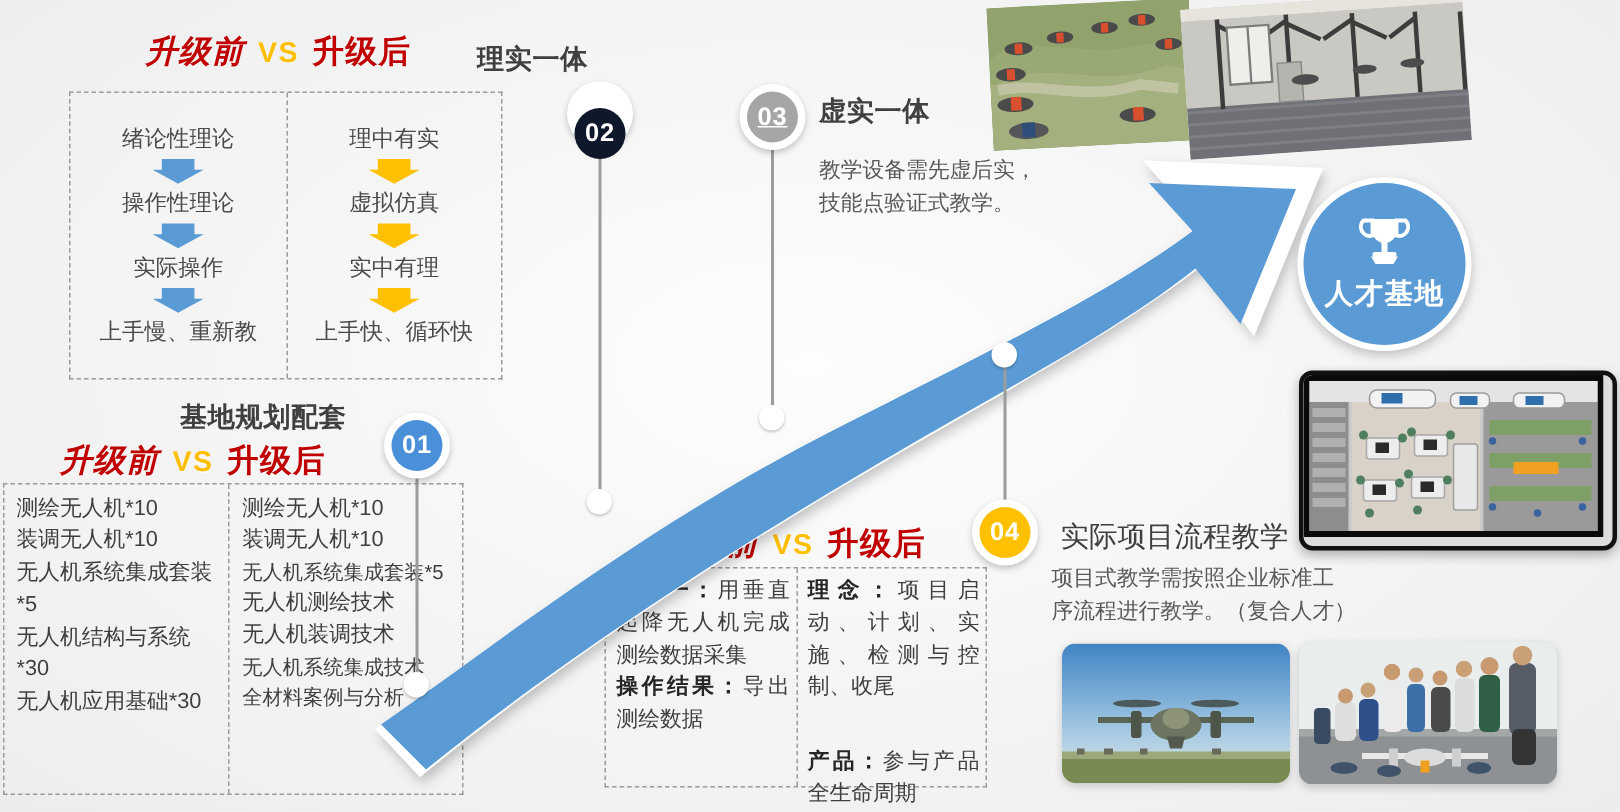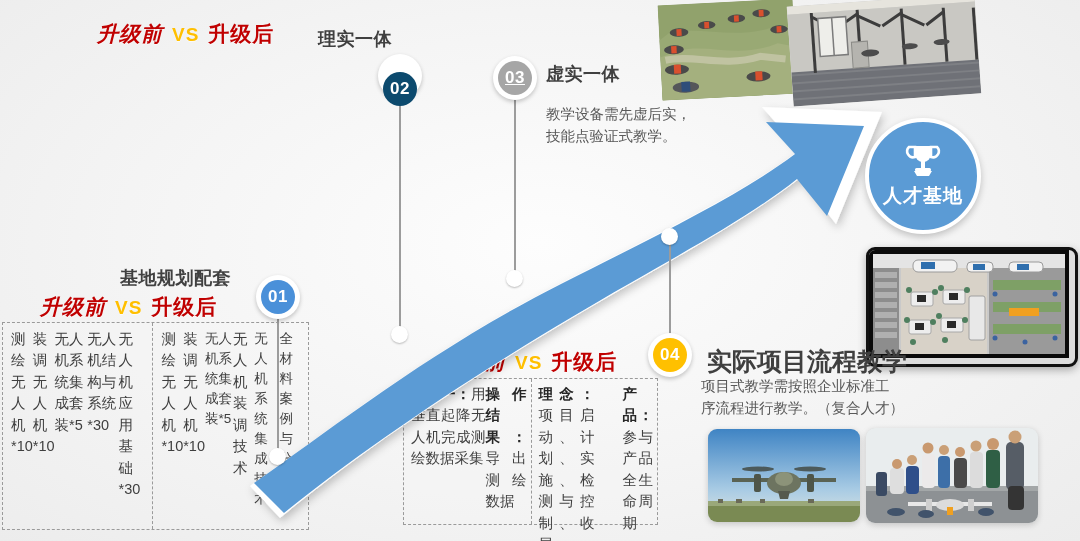--- a/index.html
+++ b/index.html
@@ -25,21 +25,21 @@
   }
   .vs-head .before{color:#c00000;font-style:italic;}
   .vs-head .vs{color:#ffbf00;margin:0 9px;font-size:19px;}
   .vs-head .after{color:#c00000;}
 
   .sec-title{
     font-size:18px;font-weight:bold;color:#404040;white-space:nowrap;
     letter-spacing:.5px;
   }
   .sec-title-lg{
-    font-size:25px;font-weight:bold;color:#3f3f3f;white-space:nowrap;
+    font-size:19px;font-weight:normal;color:#3f3f3f;white-space:nowrap;
   }
   .sec-desc{
     font-size:14.5px;color:#595959;line-height:1.55;white-space:nowrap;
   }
 
   
   .cmp-box{
     border:1px dashed #9a9a9a;
     display:flex;
     box-sizing:border-box;
@@ -61,21 +61,21 @@
   }
   .arrow-yellow{
     width:34px;height:17px;margin:4px 0;
     background:#ffc000;
     clip-path:polygon(18% 0%,82% 0%,82% 45%,100% 45%,50% 100%,0% 45%,18% 45%);
   }
 
   
   .cmp-list{
     box-sizing:border-box;
-    display:flex;justify-content:flex-start;
+    display:flex;flex-direction:column;justify-content:flex-start;
     padding:6px 6px 6px 8px;
   }
   .cmp-list .li{
     font-size:14.5px;color:#3f3f3f;line-height:1.48;
   }
   .cmp-list .li b{font-weight:bold;color:#262626;}
 
   
   .marker{
     width:44px;height:44px;border-radius:50%;
@@ -394,26 +394,46 @@
           <ellipse cx="60" cy="86" rx="8" ry="4"></ellipse>
           <ellipse cx="120" cy="84" rx="8" ry="4"></ellipse>
       </g>
     </svg>
   </div>
 
   <div class="abs vs-head" style="left:97px;top:20px;">
     <span class="before">升级前</span><span class="vs">VS</span><span class="after">升级后</span>
   </div>
 
+  <div class="abs cmp-box" style="left:46px;top:61px;width:289px;height:192px;">
+    <div class="cmp-col" style="width:50%;">
+      <div class="cmp-item">绪论性理论</div>
+      <div class="arrow-blue"></div>
+      <div class="cmp-item">操作性理论</div>
+      <div class="arrow-blue"></div>
+      <div class="cmp-item">实际操作</div>
+      <div class="arrow-blue"></div>
+      <div class="cmp-item">上手慢、重新教</div>
+    </div>
+    <div class="cmp-col right-div" style="width:50%;">
+      <div class="cmp-item">理中有实</div>
+      <div class="arrow-yellow"></div>
+      <div class="cmp-item">虚拟仿真</div>
+      <div class="arrow-yellow"></div>
+      <div class="cmp-item">实中有理</div>
+      <div class="arrow-yellow"></div>
+      <div class="cmp-item">上手快、循环快</div>
+    </div>
+  </div>
 
   <div class="abs sec-title" style="left:318px;top:27px;">理实一体</div>
   <div class="abs stem" style="left:399px;top:95px;height:240px;"></div>
   <div class="abs dot" style="left:391px;top:326px;"></div>
   <div class="abs marker" style="left:378px;top:54px;">
-    <div class="inner" style="background:#0c4a6e;margin-top:26px;">02</div>
+    <div class="inner" style="background:#0f172a;margin-top:26px;">02</div>
   </div>
 
   <div class="abs sec-title" style="left:546px;top:62px;">虚实一体</div>
   <div class="abs sec-desc" style="left:546px;top:103px;">
     <div>教学设备需先虚后实，</div>
     <div>技能点验证式教学。</div>
   </div>
   <div class="abs stem" style="left:514px;top:98px;height:180px;"></div>
   <div class="abs dot" style="left:506px;top:270px;"></div>
   <div class="abs marker" style="left:493px;top:56px;">
@@ -431,20 +451,21 @@
       <div class="li">测绘无人机*10</div>
       <div class="li">装调无人机*10</div>
       <div class="li">无人机系统集成套装*5</div>
       <div class="li">无人机结构与系统*30</div>
       <div class="li">无人机应用基础*30</div>
     </div>
     <div class="cmp-list right-div" style="width:51%;border-left:1px dashed #9a9a9a;">
       <div class="li">测绘无人机*10</div>
       <div class="li">装调无人机*10</div>
       <div class="li" style="font-size:13.5px;">无人机系统集成套装*5</div>
+      <div class="li">无人机测绘技术</div>
       <div class="li">无人机装调技术</div>
       <div class="li" style="font-size:13.5px;">无人机系统集成技术</div>
       <div class="li" style="font-size:13.5px;">全材料案例与分析</div>
     </div>
   </div>
 
   <div class="abs stem" style="left:277px;top:318px;height:138px;"></div>
   <div class="abs dot" style="left:269px;top:448px;"></div>
   <div class="abs marker" style="left:256px;top:275px;">
     <div class="inner" style="background:#4a90d9;">01</div>

